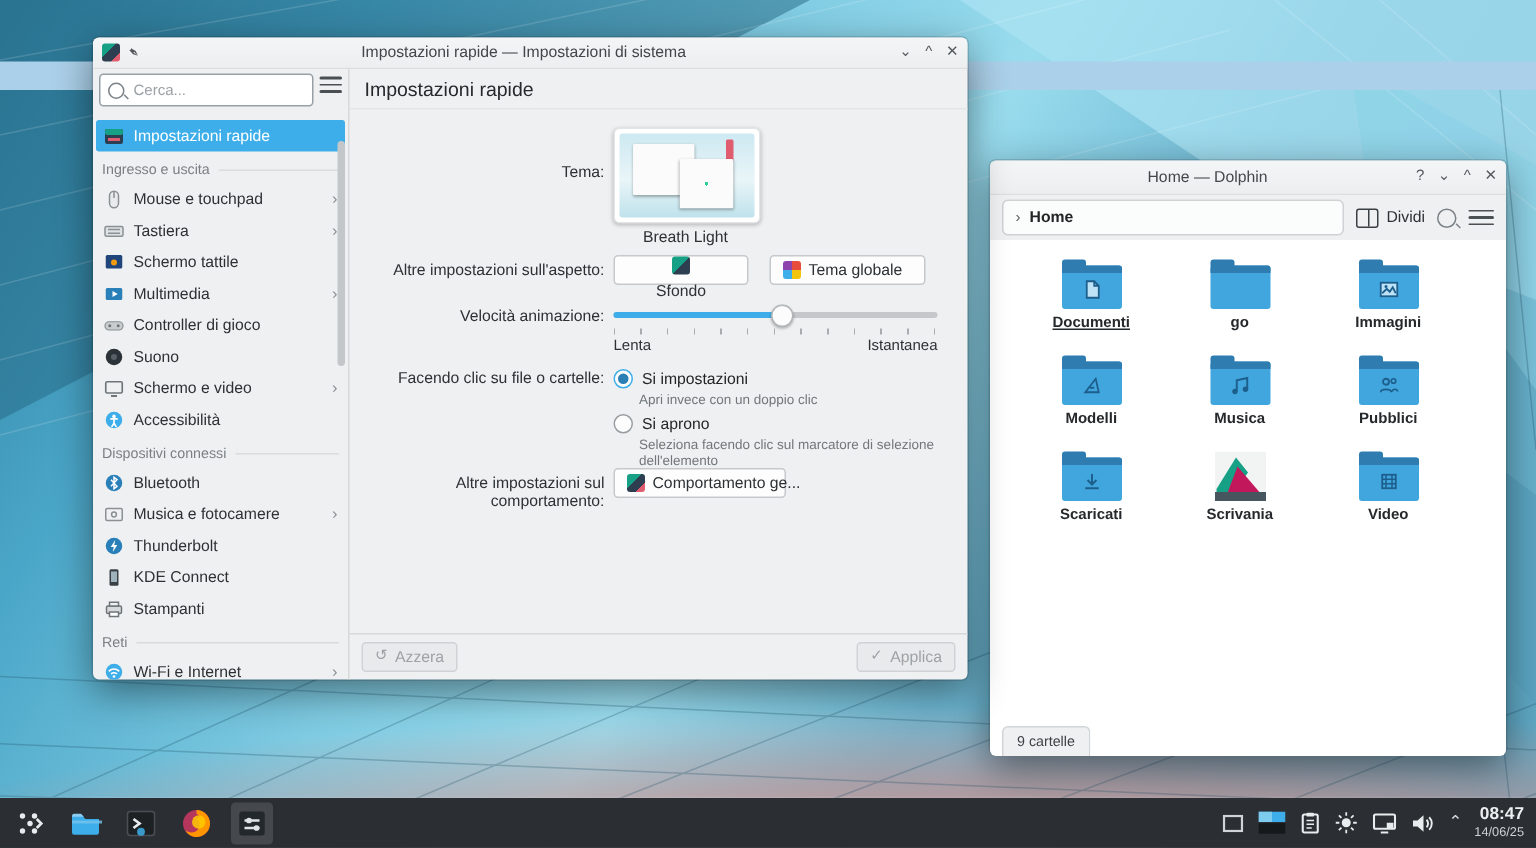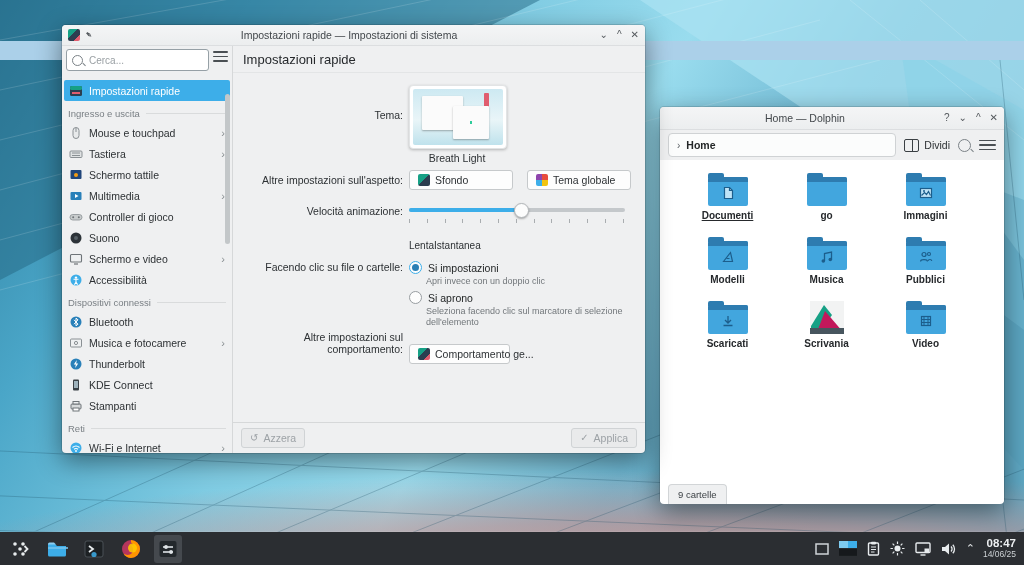--- a/index.html
+++ b/index.html
@@ -78,21 +78,21 @@
   .bicon.globale{background:conic-gradient(#e74c3c 0 25%,#f1c40f 25% 50%,#3daee9 50% 75%,#8e44ad 75%);}
   .bicon.comport{background:linear-gradient(135deg,#16a085 0 40%,#2c3e50 40% 75%,#e05d6f 75%);}
   .btn-row{display:flex;gap:14px;}
   .slider-wrap{padding-right:20px;}
   .slider{position:relative;height:14px;margin-top:2px;}
   .track{position:absolute;left:0;right:0;top:5px;height:4px;border-radius:2px;background:#c4c8cb;}
   .fill{position:absolute;left:0;width:52%;top:5px;height:4px;border-radius:2px;background:#3daee9;}
   .knob{position:absolute;left:52%;top:0;width:13px;height:13px;margin-left:-7px;
     background:#fcfcfc;border:1px solid #b2b6b9;border-radius:50%;box-shadow:0 1px 2px rgba(0,0,0,.3);cursor:grab;}
   .ticks{height:4px;margin-top:2px;background:repeating-linear-gradient(90deg,#a9adb0 0 1px,transparent 1px 17.8px);}
-  .slider-ends{display:flex;justify-content:flex-start;font-size:10px;color:#2d3134;margin-top:17px;padding-right:0;}
+  .slider-ends{display:flex;justify-content:space-between;font-size:10px;color:#2d3134;margin-top:2px;padding-right:0;}
   .radio-group{display:flex;flex-direction:column;gap:1px;}
   .radio-line{display:flex;align-items:center;gap:6px;height:15px;cursor:pointer;}
   .radio{width:11px;height:11px;border-radius:50%;border:1px solid #989da1;background:#fdfdfd;flex:none;position:relative;}
   .radio.on{border-color:#3daee9;}
   .radio.on::after{content:'';position:absolute;inset:2px;border-radius:50%;background:#2a7fb5;}
   .radio-desc{margin-left:17px;font-size:9px;color:#72777b;height:13px;line-height:11px;}
   .s-footer{height:30px;border-top:1px solid #d6d8d9;display:flex;align-items:center;
     justify-content:space-between;padding:0 8px;}
   .btn.disabled{background:#e9eaeb;color:#9da2a6;border-color:#d0d3d5;cursor:default;}
   .gicon{font-size:10px;line-height:1;}
@@ -541,21 +541,21 @@
                 </div>
                   </div>
                 <div class="theme-name">Breath Light</div>
               </div>
             </div>
           </div>
 
           <div class="row" style="margin-bottom:11px;">
             <label>Altre impostazioni sull'aspetto:</label>
             <div class="btn-row">
-              <button class="btn" style="width:104px;">
+              <button class="btn" style="width:90px;flex-direction:column;">
                 <span class="bicon sfondo"></span>
                 <span>Sfondo</span>
               </button>
               <button class="btn" style="width:104px;">
                 <span class="bicon globale"></span>
                 <span>Tema globale</span>
               </button>
             </div>
           </div>
 
@@ -587,21 +587,21 @@
                 <span class="radio"></span>
                 <span>Si aprono</span>
               </div>
               <div class="radio-desc">Seleziona facendo clic sul marcatore di selezione dell'elemento</div>
             </div>
           </div>
 
           <div class="row">
             <label>Altre impostazioni sul comportamento:</label>
             <div>
-              <button class="btn" style="width:101px;margin-top:17px;">
+              <button class="btn" style="width:115px;">
                 <span class="bicon comport"></span>
                 <span>Comportamento ge...</span>
               </button>
             </div>
           </div>
         </div>
 
         <div class="s-footer">
           <button class="btn disabled">
             <span class="gicon">↺</span>

